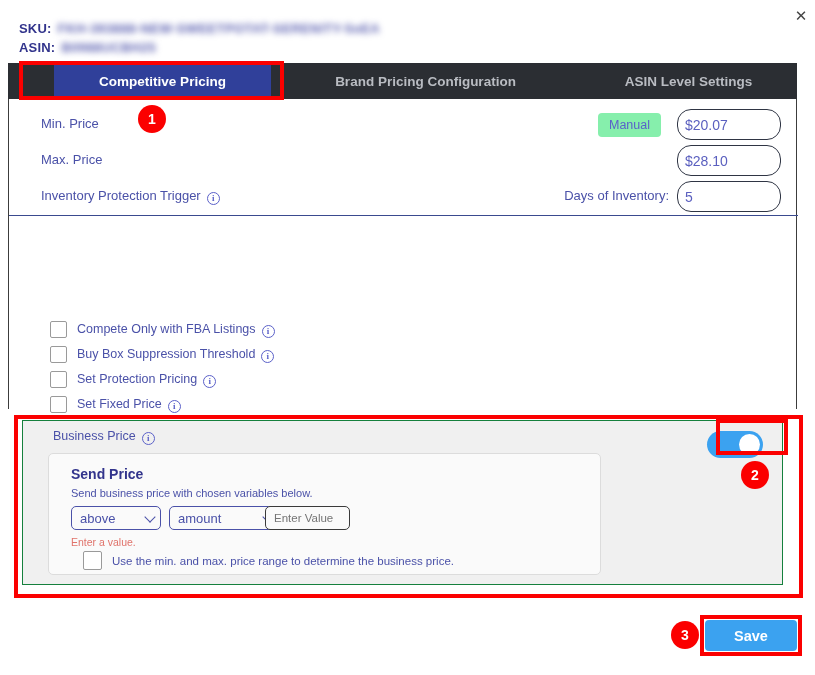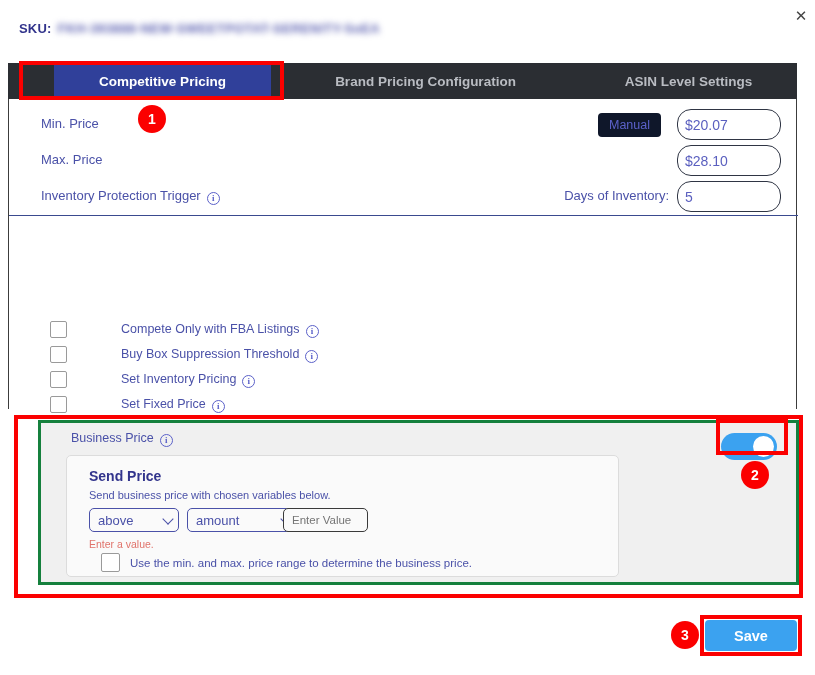--- a/index.html
+++ b/index.html
@@ -64,42 +64,42 @@
   .field-label {
     position: absolute; left: 32px; top: 7px;
     font-size: 13px; color: #4a51a8;
   }
   .inline-label {
     position: absolute; top: 7px;
     font-size: 13px; color: #4a51a8; text-align: right;
   }
   .pill {
     position: absolute; top: 4px;
-    background: #0f172a; color: #5b61c9;
+    background: #86efac; color: #5b61c9;
     font-size: 12.5px; border-radius: 4px;
     padding: 5px 11px;
   }
   .txtinput {
     position: absolute; top: 0;
     height: 31px; width: 104px;
     border: 1.4px solid #2f3544; border-radius: 14px;
     background: #fff;
     font-size: 14px; color: #5a5fbf;
     padding: 0 7px;
     font-family: "Liberation Sans", sans-serif;
     outline: none;
   }
   .divider {
     position: absolute; left: 0; width: 789px; height: 0;
     border-top: 1.4px solid #3a4a8f;
   }
 
   
   .cb-list { position: absolute; left: 0; top: 218px; }
-  .cb-row { display: flex; align-items: center; height: 25px; padding-left: 41px; gap: 44px; }
+  .cb-row { display: flex; align-items: center; height: 25px; padding-left: 41px; }
   .cb-box {
     width: 17px; height: 17px;
     border: 1.6px solid #9a9a9a; border-radius: 2px;
     background: #fff; margin-right: 10px; cursor: pointer;
     flex: 0 0 auto;
   }
   .cb-label { font-size: 12.5px; color: #4a51a8; white-space: nowrap; }
 
   .info-ico {
     display: inline-flex; align-items: center; justify-content: center;
@@ -109,22 +109,21 @@
     margin-left: 6px; vertical-align: -1px;
     font-family: "Liberation Serif", serif;
     cursor: pointer;
   }
 
   
   .bp-panel {
     position: absolute; left: 22px; top: 420px;
     width: 761px; height: 165px;
     background: #f0f0f0;
-    border: 3px solid #15803d;
-    margin-left: 16px;
+    border: 1px solid #15803d;
   }
   .bp-title {
     position: absolute; left: 30px; top: 8px;
     font-size: 12.5px; color: #4a51a8;
   }
   .toggle {
     position: absolute; right: 19px; top: 10px;
     width: 56px; height: 27px; border-radius: 14px;
     background: #3ba2f0; cursor: pointer;
   }
@@ -207,20 +206,24 @@
 
 <div id="root">
 
   <button class="close-btn">✕</button>
 
   <div class="id-block">
     <div class="id-row">
       <span class="id-label">SKU:</span>
       <span class="id-value">FKH-393888-NEW-SWEETPOTAT-SERENITY-5oEA</span>
     </div>
+    <div class="id-row">
+      <span class="id-label">ASIN:</span>
+      <span class="id-value">B0988UCBH25</span>
+    </div>
   </div>
 
   <div class="tabbar">
     <div class="tab active">Competitive Pricing</div>
     <div class="tab">Brand Pricing Configuration</div>
     <div class="tab">ASIN Level Settings</div>
   </div>
 
   <div class="card">
 
@@ -249,21 +252,21 @@
       <div class="cb-row">
         <span class="cb-box"></span>
         <span class="cb-label"><span>Compete Only with FBA Listings</span><span class="info-ico">i</span></span>
       </div>
       <div class="cb-row">
         <span class="cb-box"></span>
         <span class="cb-label"><span>Buy Box Suppression Threshold</span><span class="info-ico">i</span></span>
       </div>
       <div class="cb-row">
         <span class="cb-box"></span>
-        <span class="cb-label"><span>Set Inventory Pricing</span><span class="info-ico">i</span></span>
+        <span class="cb-label"><span>Set Protection Pricing</span><span class="info-ico">i</span></span>
       </div>
       <div class="cb-row">
         <span class="cb-box"></span>
         <span class="cb-label"><span>Set Fixed Price</span><span class="info-ico">i</span></span>
       </div>
       <div class="cb-row">
         <span class="cb-box"></span>
         <span class="cb-label"><span>Set MAP Price</span><span class="info-ico">i</span></span>
       </div>
       <div class="cb-row">

